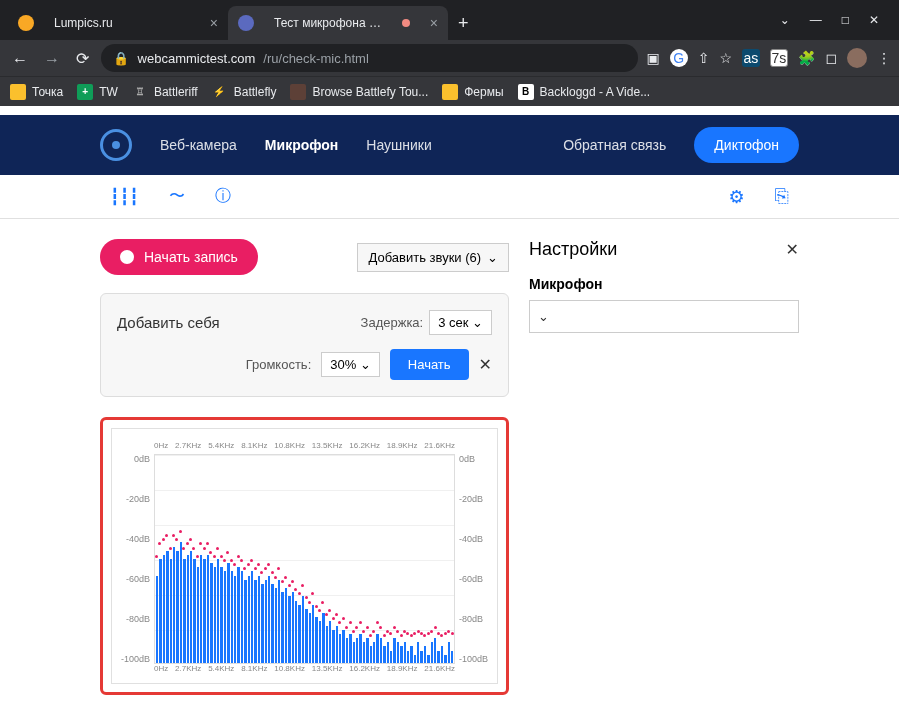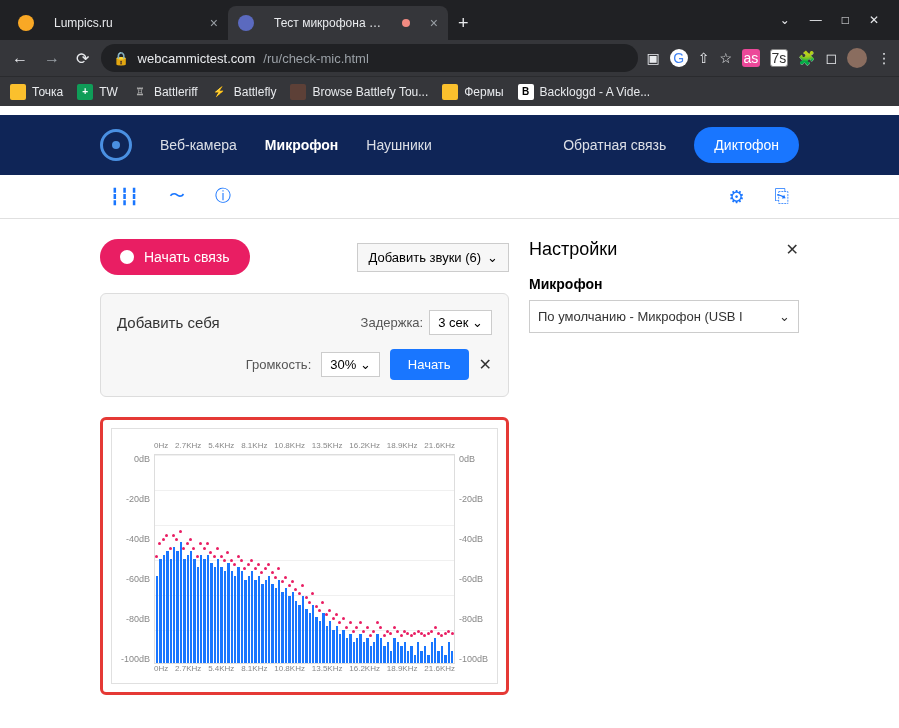--- a/index.html
+++ b/index.html
@@ -115,21 +115,21 @@
   <div class="url-box">
     <span class="lock">🔒</span>
     <span class="url-host">webcammictest.com</span>
       <span class="url-path">/ru/check-mic.html</span>
   </div>
   <div class="ext-icons">
     <span>▣</span>
     <div class="ext-icon-box" style="background:#fff;color:#4285f4;border-radius:50%">G</div>
     <span>⇧</span>
     <span>☆</span>
-    <div class="ext-icon-box" style="background:#ec4899;color:#fff">as</div>
+    <div class="ext-icon-box" style="background:#0c4a6e;color:#fff">as</div>
     <div class="ext-icon-box" style="background:#fff;color:#333;border:1px solid #888">7s</div>
     <span>🧩</span>
     <span>◻</span>
     <div class="avatar"></div>
     <span>⋮</span>
   </div>
 </div>
 
 <div class="bookmarks">
   <div class="bm-item">
@@ -180,21 +180,21 @@
     <div class="tool-spacer"></div>
     <span class="gear">⚙</span>
     <span class="exit">⎘</span>
   </div>
 
   <div class="content">
     <div class="left-col">
       <div class="top-row">
         <div class="record-btn">
           <div class="dot"></div>
-          <span>Начать связь</span>
+          <span>Начать запись</span>
         </div>
         <div class="sound-select">
           <span>Добавить звуки (6)</span>
           <span>⌄</span>
         </div>
       </div>
 
       <div class="hear-box">
         <div class="hear-row">
           <span class="hear-title">Добавить себя</span>
@@ -441,18 +441,17 @@
       </div>
     </div>
 
     <div class="right-col">
       <div class="settings-title">
         <span>Настройки</span>
         <span class="close-x">✕</span>
       </div>
       <div class="settings-label">Микрофон</div>
       <div class="device-select" style="display:flex;justify-content:space-between;align-items:center">
-        <span style="white-space:nowrap;overflow:hidden">По умолчанию - Микрофон (USB I</span>
         <span>⌄</span>
       </div>
     </div>
   </div>
 </div>
 
 </body></html>

